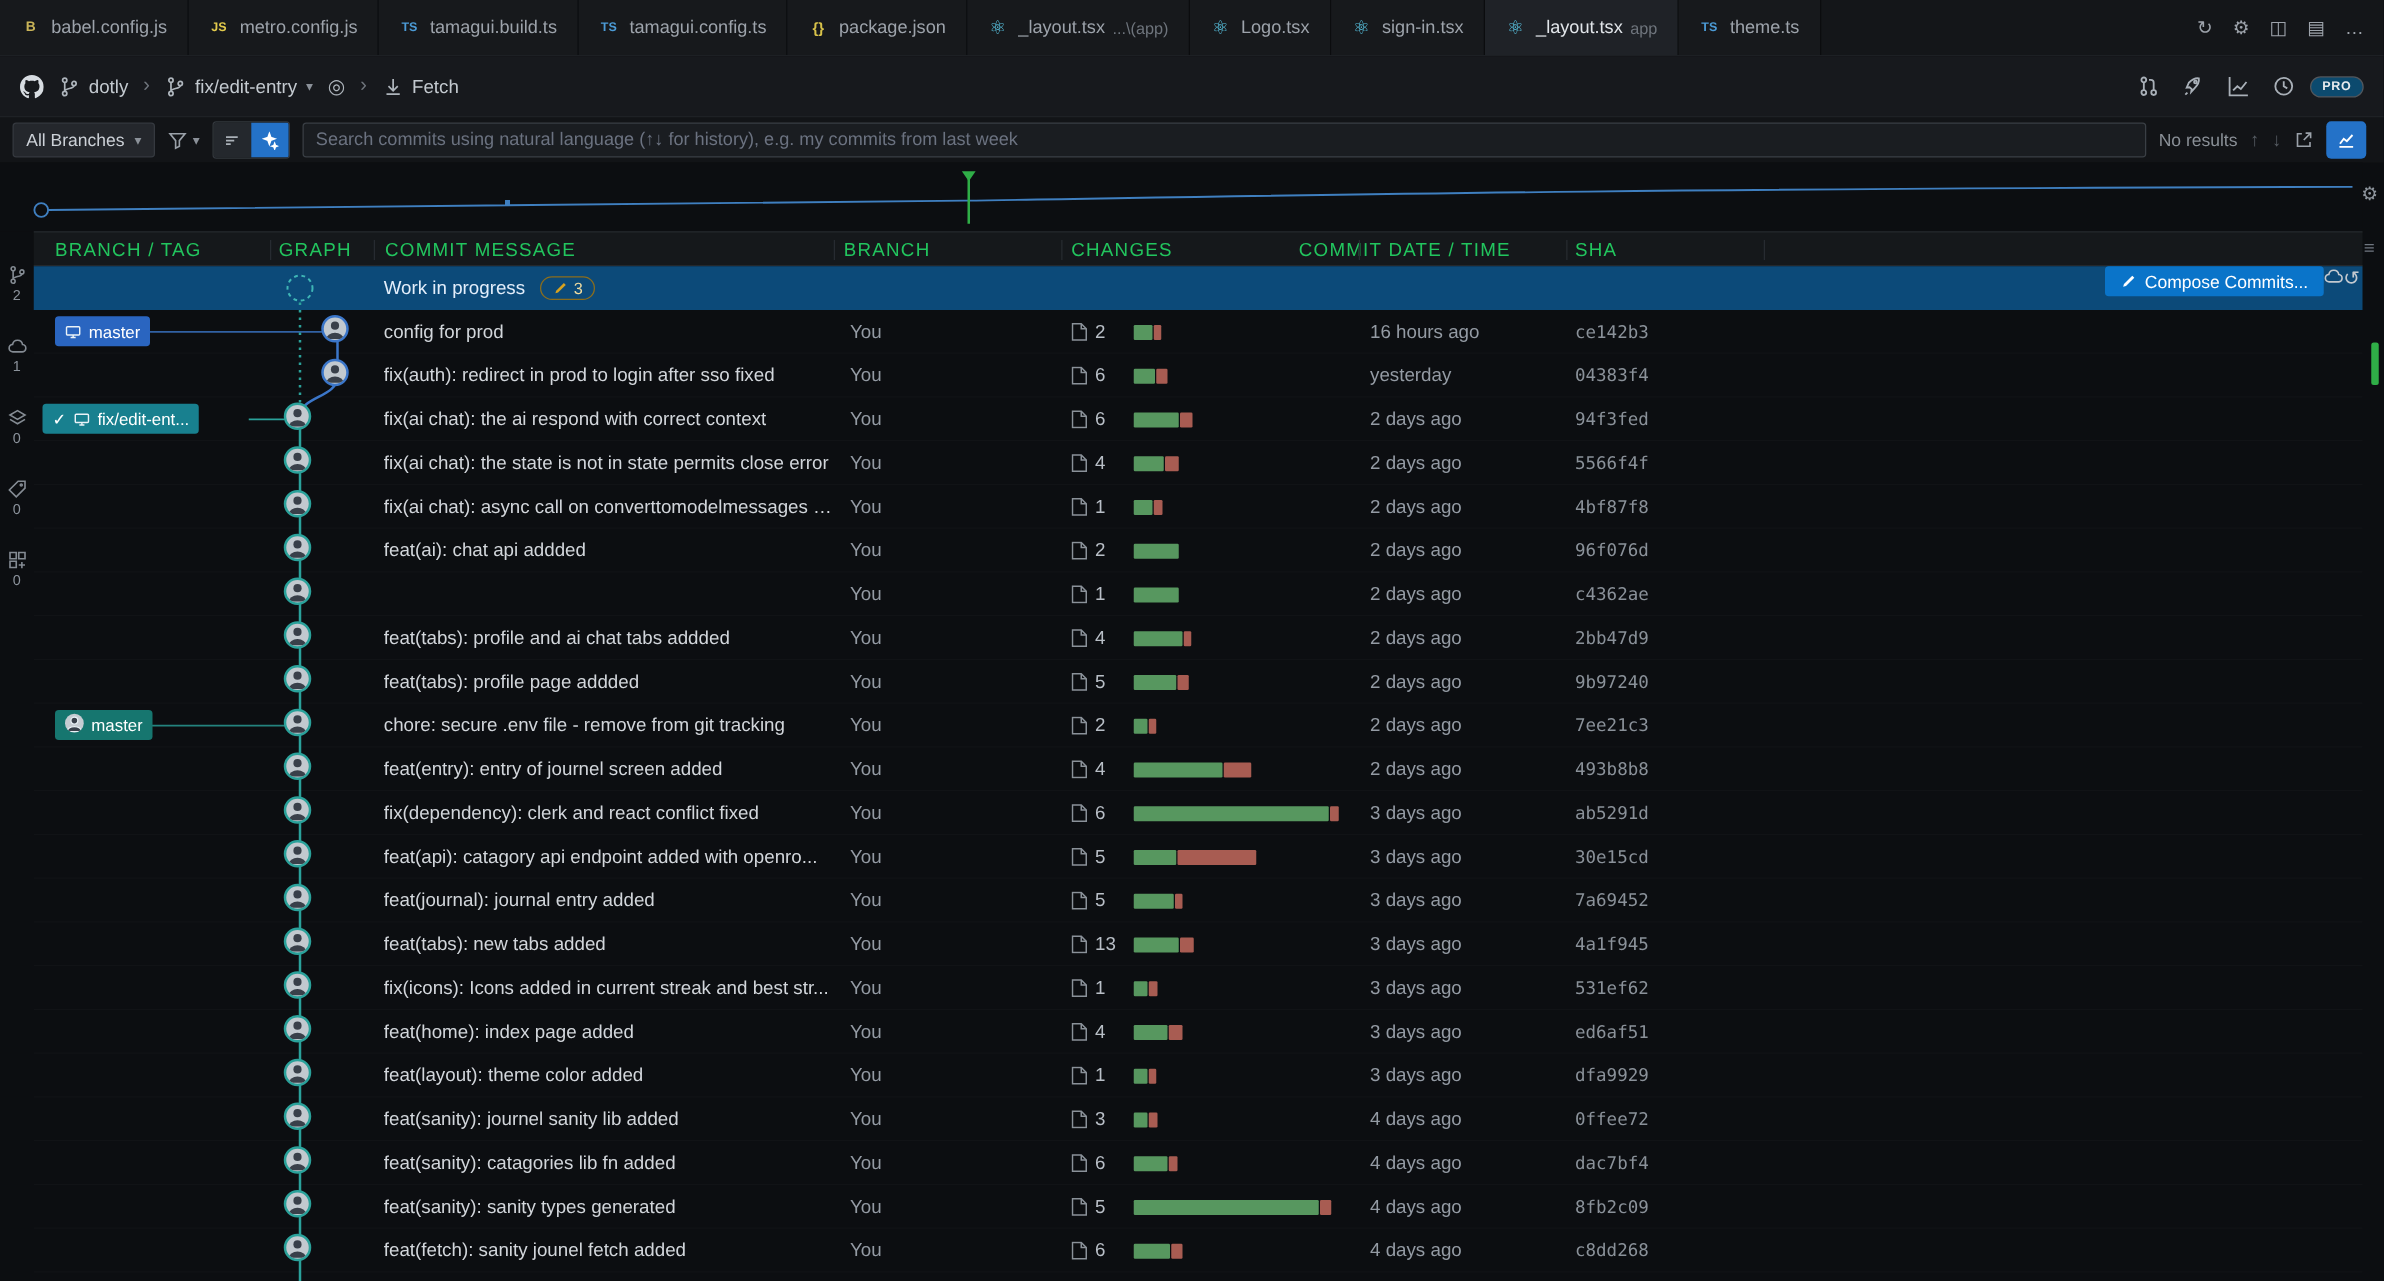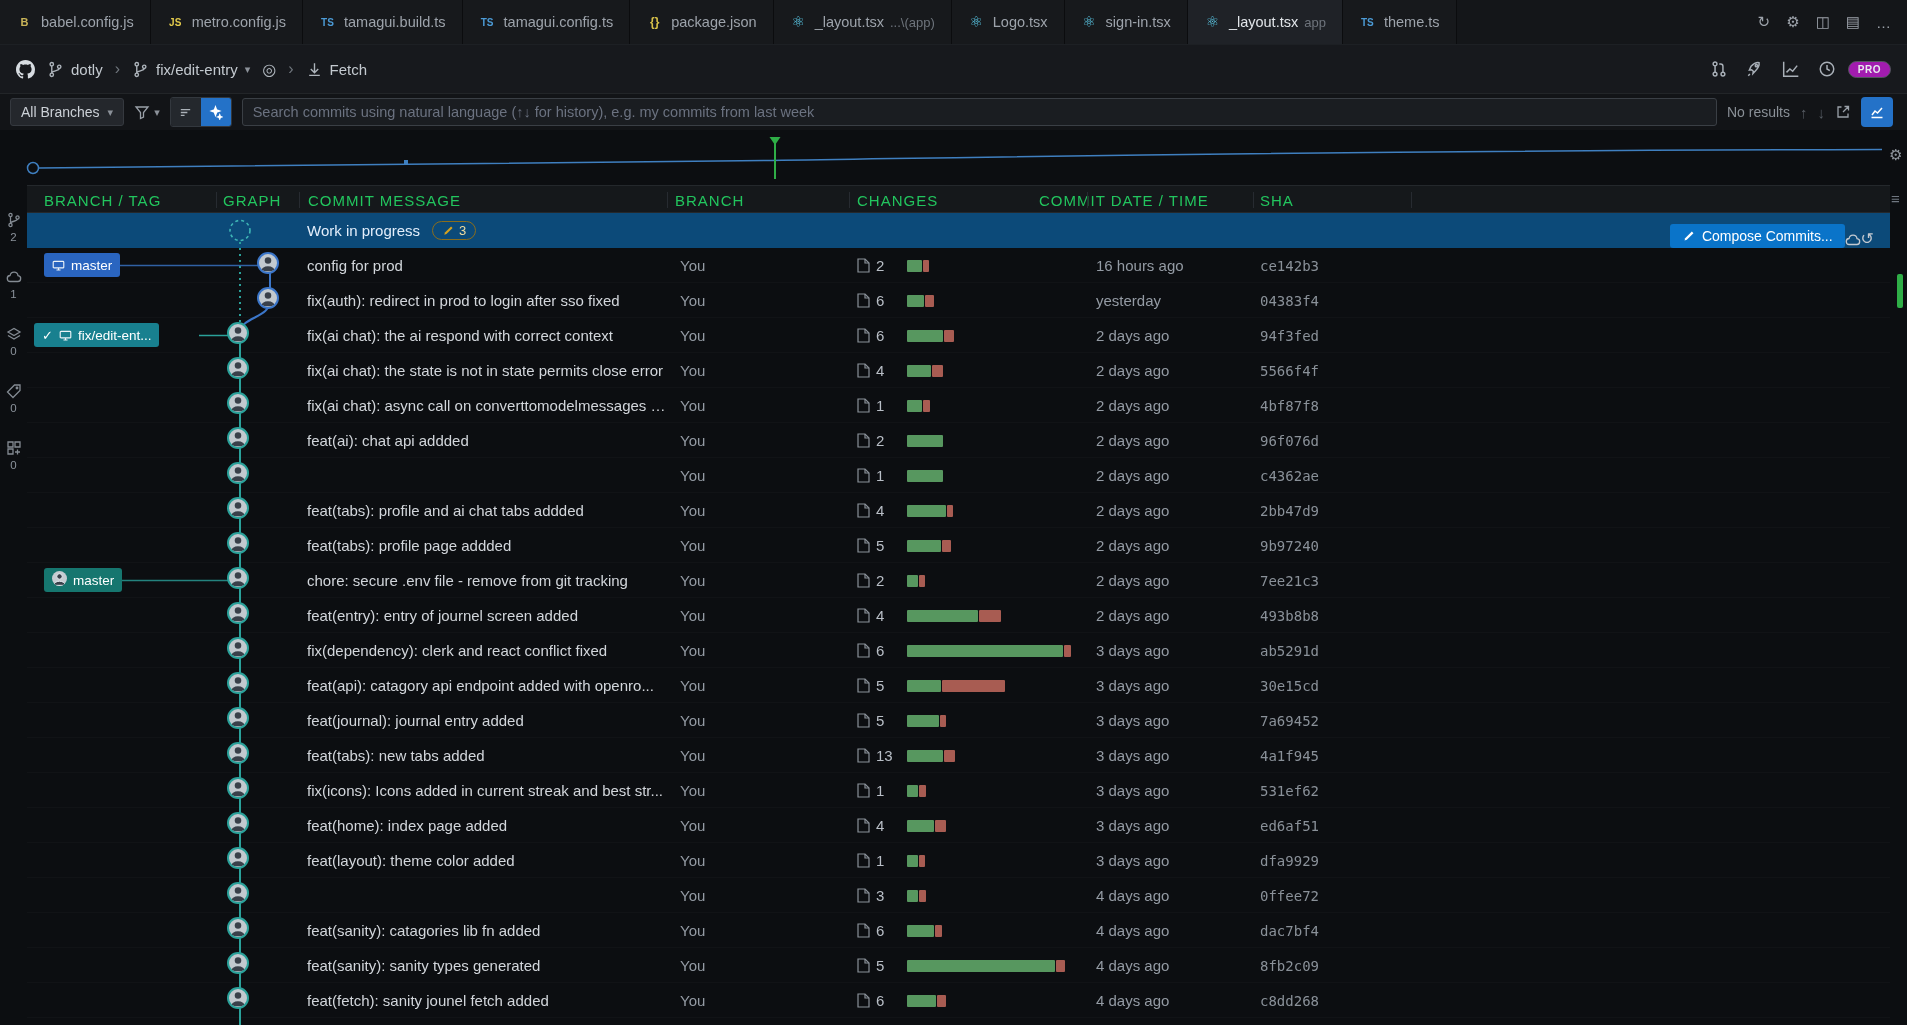--- a/index.html
+++ b/index.html
@@ -31,21 +31,21 @@
   .repoheader{position:absolute;left:0;top:45px;width:100%;height:49px;background:#17191d;border-bottom:1px solid #222528;display:flex;align-items:center;padding:0 16px;gap:12px}
   .repoheader .grp{display:flex;align-items:center;gap:7px;cursor:pointer;color:#c3c9cf}
   .chev{color:#6f757c;font-size:16px}
   .hdr-ic svg{width:17px;height:17px;fill:none;stroke:#aeb5bc;stroke-width:1.3}
   .gh-ic svg{width:19px;height:19px;fill:#d7dce1;stroke:none}
   .caret{color:#8b9199;font-size:11px}
   .target-glyph{color:#aeb5bc;font-size:16px}
   .spacer{flex:1}
   .hdr-actions{display:flex;align-items:center;gap:18px}
   .hdr-actions .aic svg{width:18px;height:18px;fill:none;stroke:#a9b0b8;stroke-width:1.3}
-  .pro-badge{border:1px solid #51565c;background:#a21caf;color:#e8ebee;font-size:10px;font-weight:bold;letter-spacing:.5px;padding:2px 9px;border-radius:9px}
+  .pro-badge{border:1px solid #51565c;background:#0c4a6e;color:#e8ebee;font-size:10px;font-weight:bold;letter-spacing:.5px;padding:2px 9px;border-radius:9px}
 
   
   .toolbar{position:absolute;left:0;top:94px;width:100%;height:36px;background:#121417;display:flex;align-items:center;gap:10px;padding:0 14px 0 10px}
   .dd{display:flex;align-items:center;gap:8px;height:28px;padding:0 10px;background:#24272c;border:1px solid #35393f;border-radius:3px;font-size:14px;color:#ccd1d7;cursor:pointer}
   .filter-ctl{display:flex;align-items:center;gap:4px;cursor:pointer}
   .filter-ctl svg{width:16px;height:16px;fill:none;stroke:#9aa1a9;stroke-width:1.3}
   .btn-group{display:flex;border-radius:3px;overflow:hidden;border:1px solid #33383e}
   .sq-btn{width:30px;height:28px;display:flex;align-items:center;justify-content:center;background:#24282d;cursor:pointer}
   .sq-btn svg{width:15px;height:15px;fill:none;stroke:#aab1b8;stroke-width:1.4}
   .sq-btn.ai{background:var(--c-accent)}
@@ -67,21 +67,21 @@
   .c0{left:17px}.c1{left:196px}.c2{left:281px}.c3{left:648px}.c4{left:830px}.c5{left:1012px}.c6{left:1233px}
   .hd{position:absolute;top:6px;height:16px;width:1px;background:#272b31}
 
   
   .grid-body{position:absolute;left:27px;top:213px;width:1863px;bottom:0}
   .graph-overlay{position:absolute;left:0;top:0;z-index:3;pointer-events:none}
   .wip-row{position:relative;height:35px;background:var(--c-selection)}
   .wip-msg{position:absolute;left:280px;top:0;height:35px;display:flex;align-items:center;gap:12px;color:#e3eefb;z-index:2}
   .wip-badge{display:inline-flex;align-items:center;gap:5px;border:1px solid #8a6d1d;border-radius:10px;padding:1px 9px;font-size:13px;color:#f0dca0}
   .wip-badge svg{width:12px;height:12px;fill:#d7a21f}
-  .wip-right{position:absolute;right:16px;top:0;height:35px;display:flex;align-items:flex-end;z-index:2}
+  .wip-right{position:absolute;right:2px;top:0;height:35px;display:flex;align-items:flex-start;z-index:2}
   .compose-btn{display:flex;align-items:center;gap:7px;background:#0a74c9;color:#fff;font-size:14px;padding:4px 12px;border-radius:3px;cursor:pointer;white-space:nowrap}
   .compose-btn svg{width:13px;height:13px;fill:#fff}
   .wip-ic svg{width:16px;height:16px;fill:none;stroke:#c3c9d0;stroke-width:1.3;cursor:pointer}
   .wip-ic.glyph{color:#c3c9d0;font-size:16px;cursor:pointer}
 
   .row{position:relative;height:35px;border-bottom:1px solid rgba(255,255,255,0.025);cursor:pointer}
   .cell{position:absolute;top:0;height:35px;display:flex;align-items:center;white-space:nowrap}
   .msg{left:280px;max-width:360px;overflow:hidden;text-overflow:ellipsis;display:block;line-height:35px;color:#d2d6db}
   .author{left:653px;color:#949ba4}
   .files{left:830px;gap:6px;color:#b9bfc7}
@@ -816,20 +816,21 @@
     <span class="cell sha">dfa9929</span>
   </div>
       <div class="row">
 
     <span class="avatar lane0">
       <svg viewBox="0 0 22 22">
             <circle cx="11" cy="8" r="4" fill="#39404a"></circle>
             <path d="M2.5 21a8.5 6 0 0 1 17 0z" fill="#39404a"></path>
           </svg>
     </span>
+    <span class="cell msg">feat(sanity): journel sanity lib added</span>
     <span class="cell author">You</span>
     <span class="cell files">
       <svg viewBox="0 0 13 15">
             <path d="M1 1h7l4 4v9H1z"></path>
             <path d="M8 1v4h4"></path>
           </svg>
       <span class="files-count">3</span>
     </span>
     <span class="cell bars">
       <span class="bar add" style="width: 11px;"></span>

